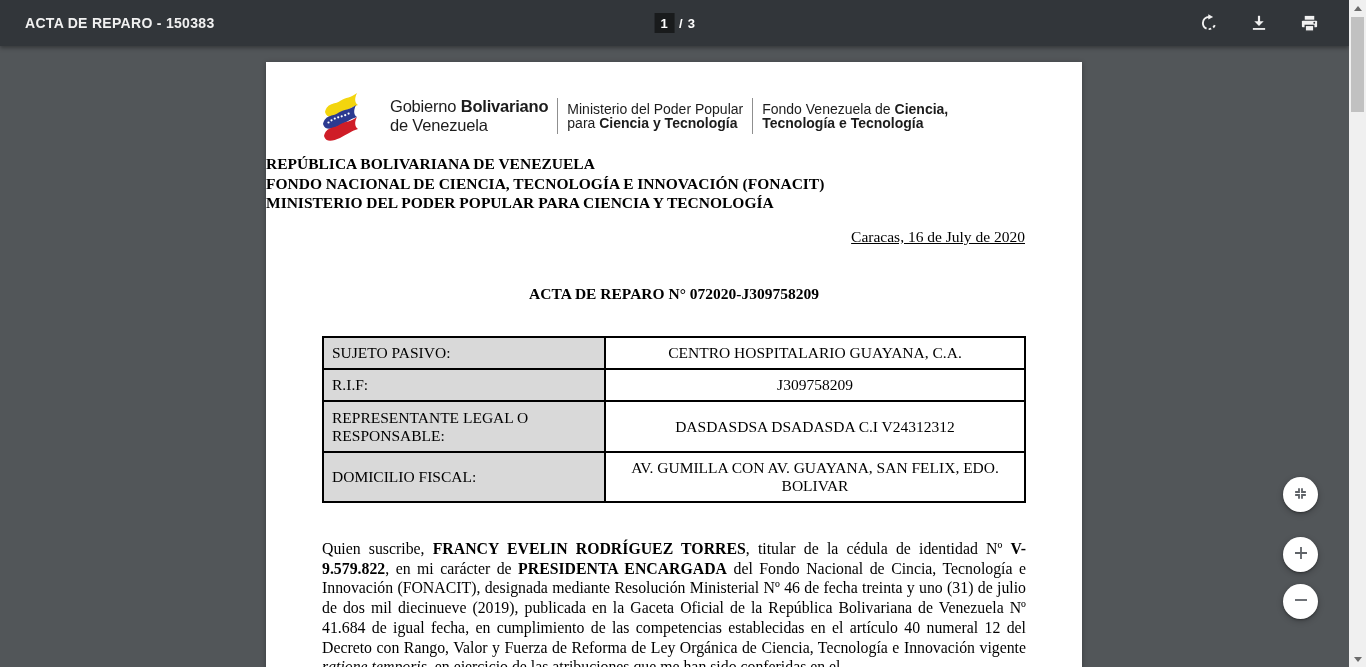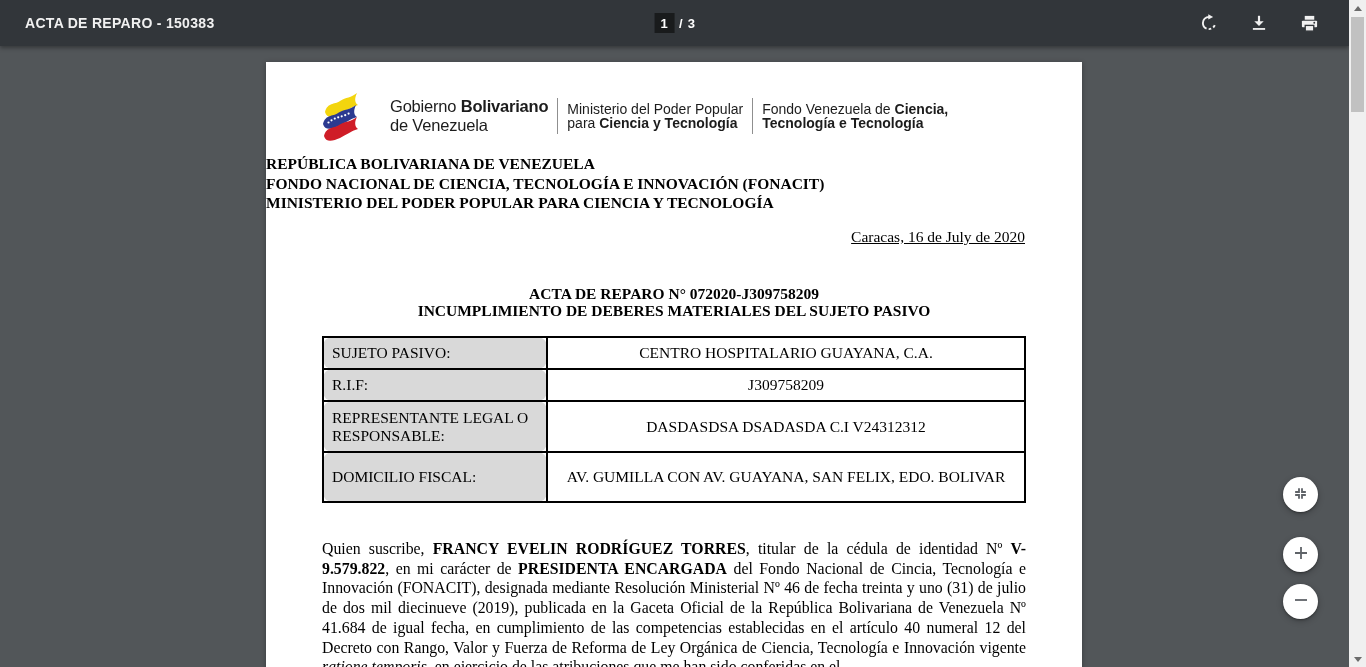--- a/index.html
+++ b/index.html
@@ -47,21 +47,21 @@
   .acta-line { position:absolute; left:0; top:188px; width:100%; text-align:center;
                font-weight:700; font-size:15.5px;margin-top:35px; }
   .subject-line { position:absolute; left:0; top:240px; width:100%; text-align:center;
                   font-weight:700; font-size:15.5px; }
 
   
   .info-table { position:absolute; left:56px; top:274px; width:704px;
                 border-collapse:collapse; font-family:"Liberation Serif", serif;
                 font-size:15.5px; color:#000; }
   .info-table td { border:2px solid #000; vertical-align:middle; }
-  .info-table td.lbl { width:224px; background:#d9d9d9; padding:3px 8px; text-align:left;border-radius:9px; }
+  .info-table td.lbl { width:282px; background:#d9d9d9; padding:3px 8px; text-align:left; }
   .info-table td.val { text-align:center; padding:3px 16px;margin-left:32px; }
   .row-h32 td { height:32px; }
   .row-h51 td { height:51px; }
   .row-h50 td { height:50px; }
 
   
   .body-par { position:absolute; left:56px; top:477px; width:704px;
               font-family:"Liberation Serif", serif; font-size:15.8px;
               line-height:19.7px; text-align:justify; color:#000; }
 
@@ -168,21 +168,20 @@
       </div>
 
       <div class="doc-titles">
         <div>REPÚBLICA BOLIVARIANA DE VENEZUELA</div>
         <div>FONDO NACIONAL DE CIENCIA, TECNOLOGÍA E INNOVACIÓN (FONACIT)</div>
         <div>MINISTERIO DEL PODER POPULAR PARA CIENCIA Y TECNOLOGÍA</div>
       </div>
 
       <div class="date-line serif">Caracas, 16 de July de 2020</div>
       <div class="acta-line serif">ACTA DE REPARO N° 072020-J309758209</div>
-      <div class="subject-line serif">INCUMPLIMIENTO DE DEBERES MATERIALES DEL SUJETO PASIVO</div>
 
       <table class="info-table">
         <tbody>
             <tr class="row-h32">
           <td class="lbl">SUJETO PASIVO:</td>
           <td class="val">CENTRO HOSPITALARIO GUAYANA, C.A.</td>
         </tr>
         <tr class="row-h32">
           <td class="lbl">R.I.F:</td>
           <td class="val">J309758209</td>

